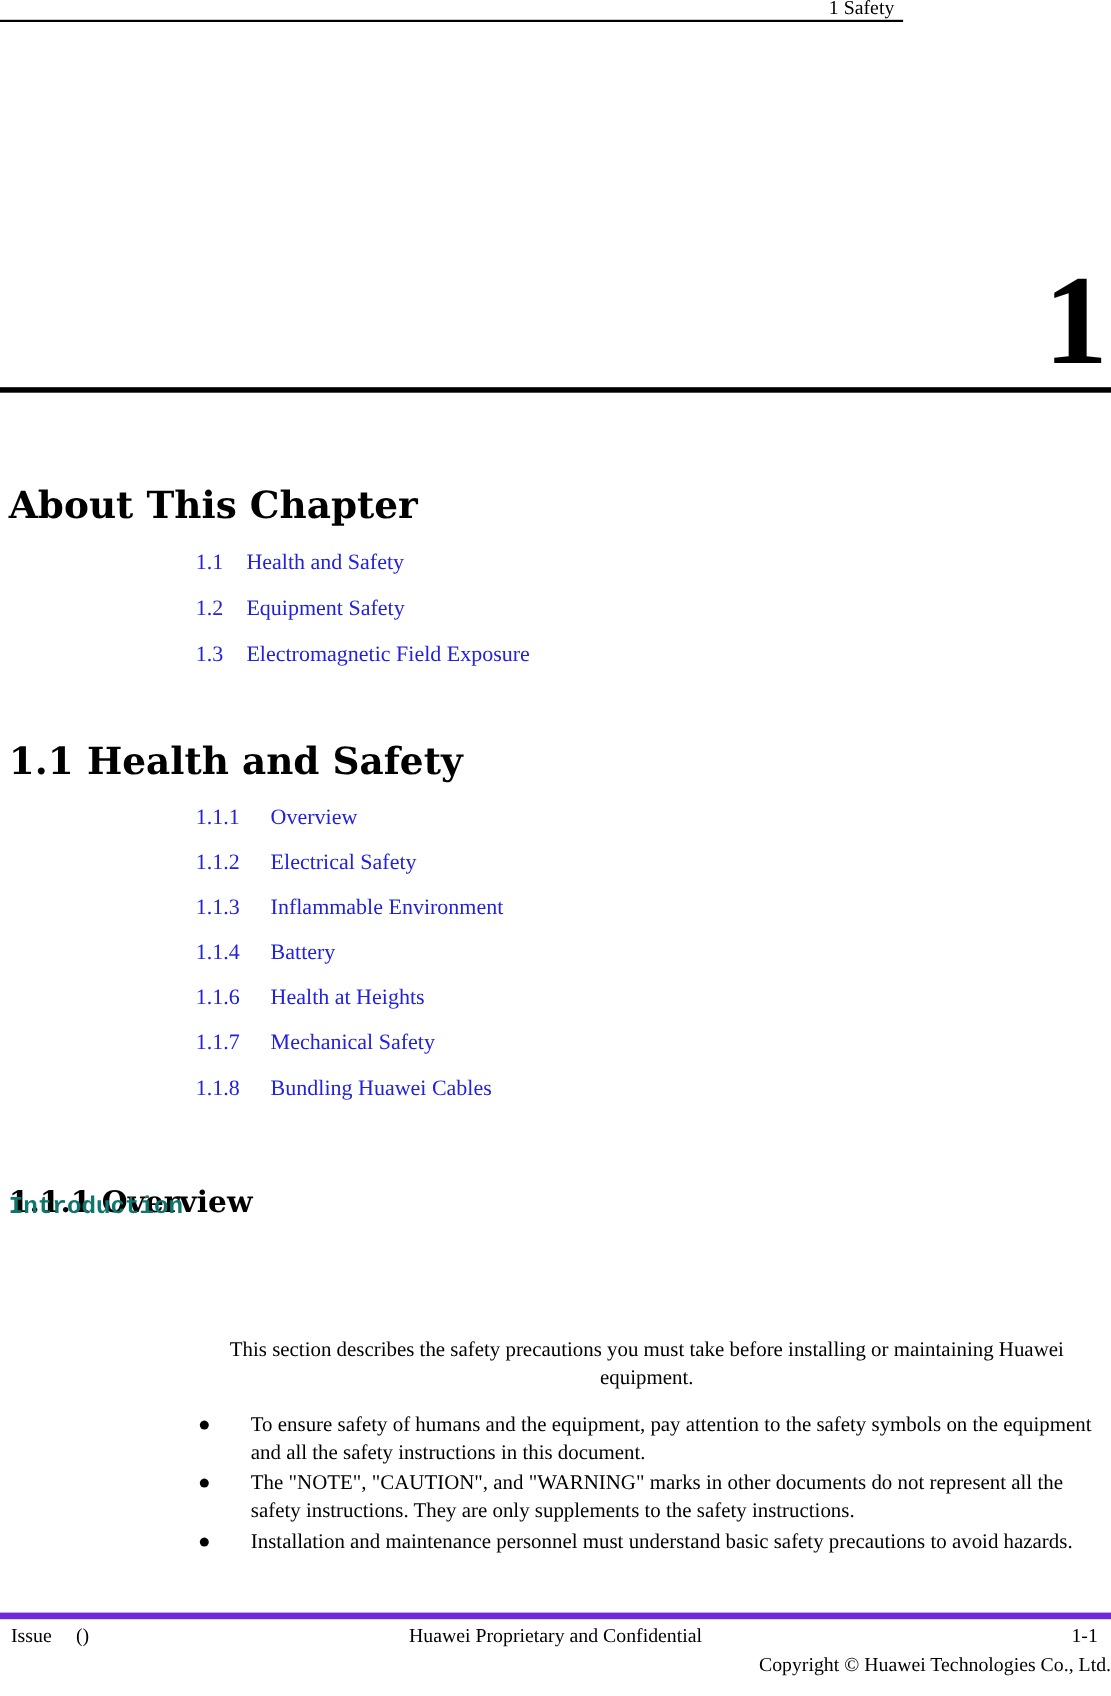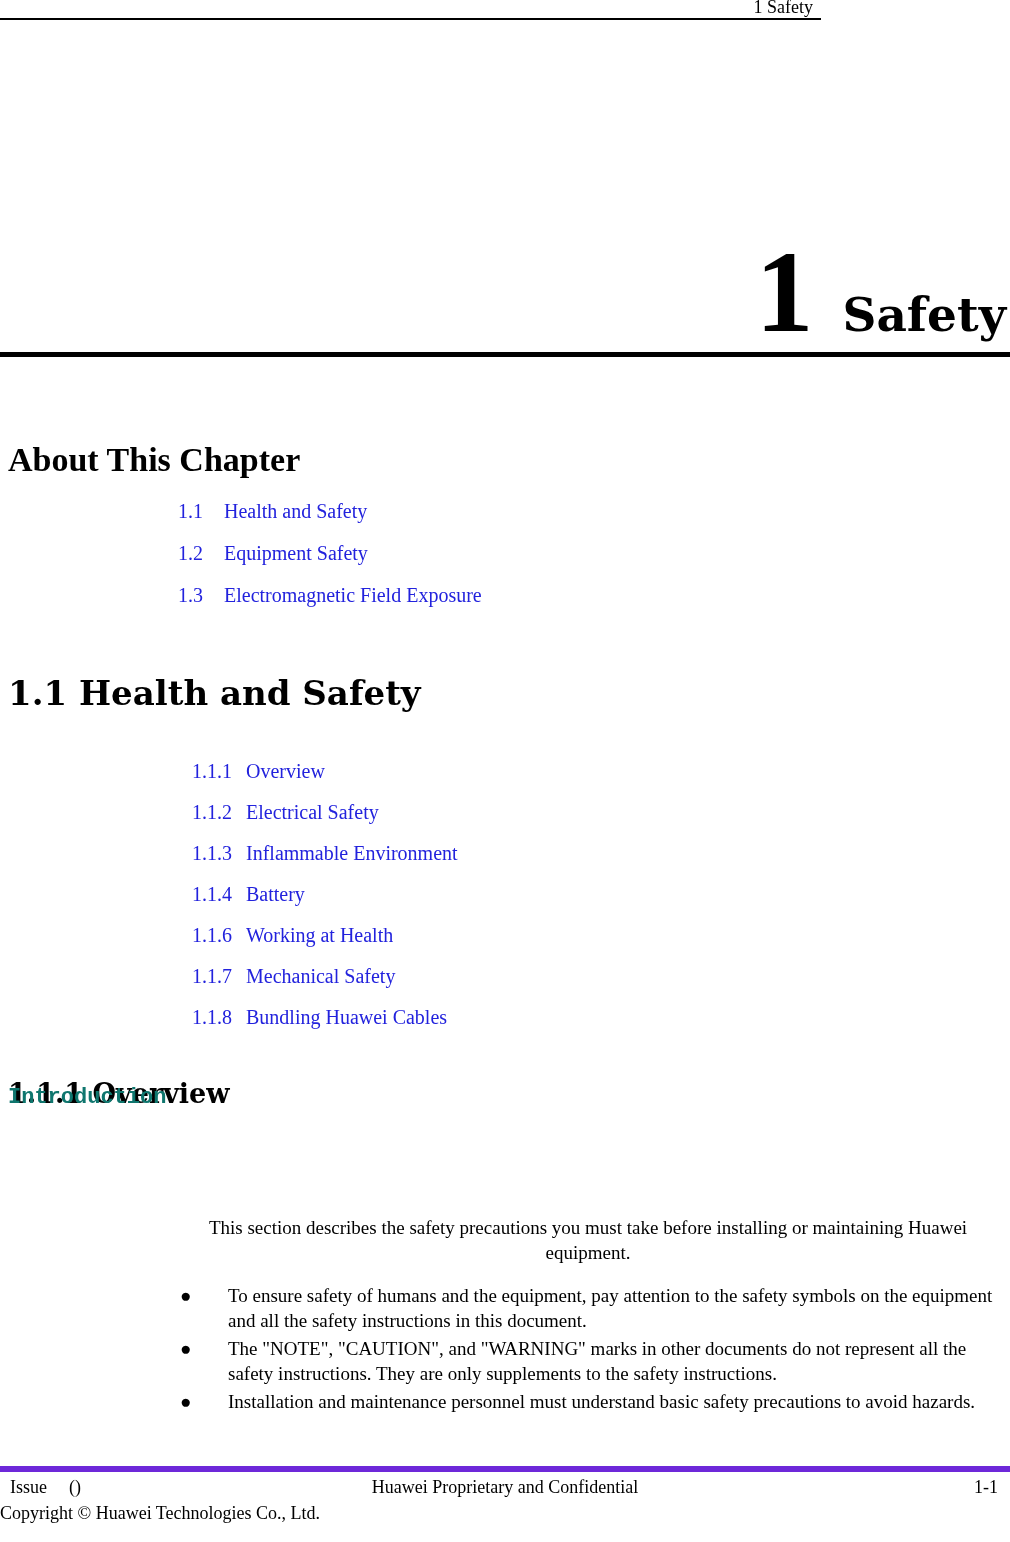--- a/index.html
+++ b/index.html
@@ -84,21 +84,21 @@
     position: absolute;
     margin: 0;
     left: 8px;
     font-family: "DejaVu Serif", "Liberation Serif", serif;
     font-weight: bold;
     font-size: 34px;
     line-height: 40px;
     color: #000;
     white-space: nowrap;
   }
-  h2.about-heading { top: 440px; font-family: Liberation Serif, serif; }
+  h2.about-heading { top: 440px; }
   h2.section-heading { top: 673px; }
 
   h3.sub-heading {
     position: absolute;
     margin: 0;
     left: 8px;
     top: 1078px;
     font-family: "DejaVu Serif", "Liberation Serif", serif;
     font-weight: bold;
     font-size: 27px;
@@ -120,21 +120,21 @@
     white-space: nowrap;
   }
 
   
   .toc {
     position: absolute;
     left: 178px;
     width: 800px;
   }
   .toc.level1 { top: 500px; }
-  .toc.level2 { top: 760px; text-align: center; }
+  .toc.level2 { top: 732px; }
 
   .toc-entry {
     display: flex;
     align-items: baseline;
     color: #2222DD;
     font-family: "Liberation Serif", "DejaVu Serif", serif;
     font-size: 20px;
     line-height: 22px;
     margin-bottom: 20px;
     white-space: nowrap;
@@ -228,37 +228,36 @@
     position: absolute;
     right: 12px;
     top: 3px;
     white-space: nowrap;
   }
   .footer-center2 {
     position: absolute;
     left: 0;
     right: 0;
     top: 29px;
-    text-align: left;
+    text-align: right;
     white-space: nowrap;
   }
 </style>
 </head>
 <body>
 
 <div class="page">
 
   <div class="page-header">
     <div class="header-right">1 Safety</div>
   </div>
 
   <div class="chapter-block">
     <div class="chapter-inner">
       <span class="chapter-number">1</span>
-      <span class="chapter-name">Safety</span>
     </div>
   </div>
 
   <h2 class="about-heading">About This Chapter</h2>
 
   <div class="toc level1">
     <a class="toc-entry" href="#">
       <span class="toc-num">1.1</span>
       <span class="toc-label">Health and Safety</span>
     </a>
@@ -286,21 +285,21 @@
     <a class="toc-entry" href="#">
       <span class="toc-num">1.1.3</span>
       <span class="toc-label">Inflammable Environment</span>
     </a>
     <a class="toc-entry" href="#">
       <span class="toc-num">1.1.4</span>
       <span class="toc-label">Battery</span>
     </a>
     <a class="toc-entry" href="#">
       <span class="toc-num">1.1.6</span>
-      <span class="toc-label">Working at Health</span>
+      <span class="toc-label">Health at Heights</span>
     </a>
     <a class="toc-entry" href="#">
       <span class="toc-num">1.1.7</span>
       <span class="toc-label">Mechanical Safety</span>
     </a>
     <a class="toc-entry" href="#">
       <span class="toc-num">1.1.8</span>
       <span class="toc-label">Bundling Huawei Cables</span>
     </a>
   </div>

